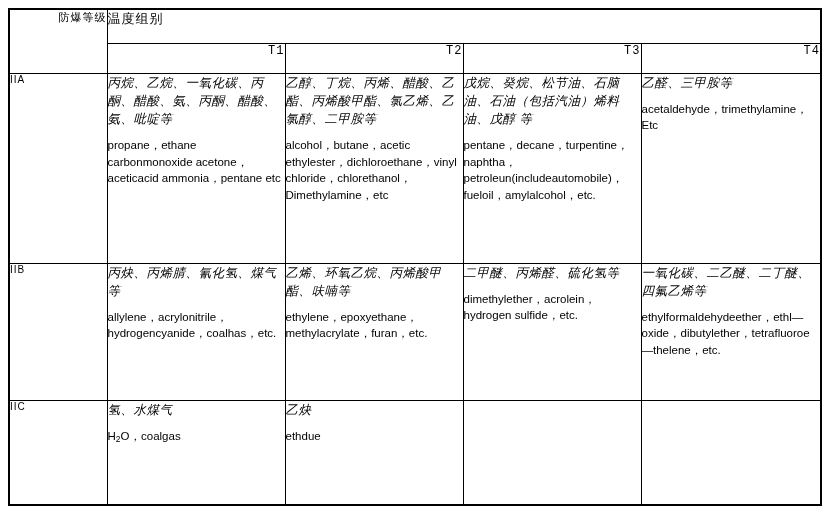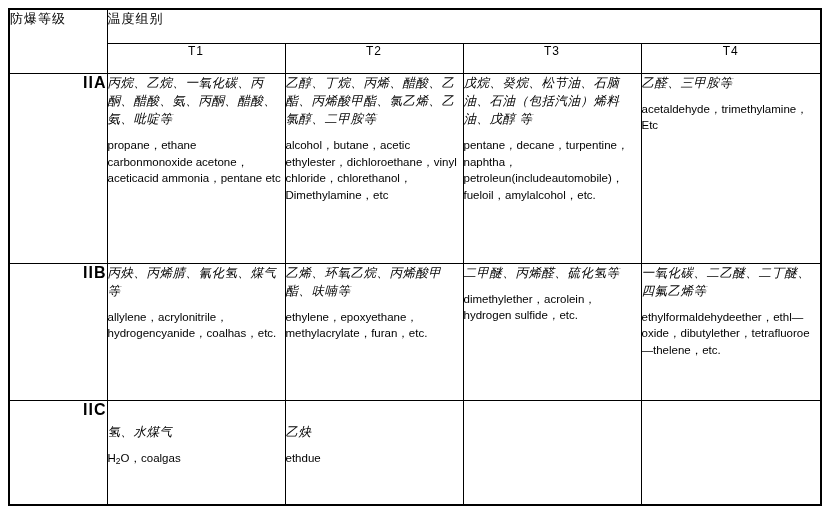--- a/index.html
+++ b/index.html
@@ -27,63 +27,63 @@
     height: 498px;
     table-layout: fixed;
     border: 2px solid #000;
   }
   table.grid td, table.grid th {
     border: 1px solid #000;
     vertical-align: top;
     padding: 0;
   }
   .hdr-left {
-    text-align: left;
+    text-align: right;
     vertical-align: middle;
-    font-size: 13px;
+    font-size: 11px;
     font-weight: normal;
     letter-spacing: 1px;
   }
   .hdr-top {
     text-align: left;
     vertical-align: middle;
     font-size: 13px;
     letter-spacing: 1px;
   }
   .hdr-sub {
-    text-align: center;
+    text-align: right;
     vertical-align: middle;
     font-size: 12px;
     letter-spacing: 1px;
+    font-family: Liberation Mono, monospace;
   }
   .rowlabel {
-    text-align: right;
+    text-align: left;
     vertical-align: middle;
-    font-size: 16px;
+    font-size: 10px;
     letter-spacing: 1px;
-    font-weight: bold;
   }
   .cell {
     padding: 14px 12px 8px 16px;
   }
   .cell .cn {
     font-size: 12.5px;
     line-height: 1.45;
     letter-spacing: 0.5px;
     word-break: break-all;
     font-style: italic;
   }
   .cell .en {
     font-size: 11.5px;
     line-height: 1.45;
     margin-top: 9px;
     word-break: break-word;
   }
   .cell.tight { }
-  .cell.iic { padding-top: 22px; }
+  .cell.iic { }
   sub {
     font-size: 8.5px;
     vertical-align: baseline;
     position: relative;
     bottom: -2px;
   }
   
   col.c0 { width: 98px; }
   col.c1 { width: 178px; }
   col.c2 { width: 178px; }

